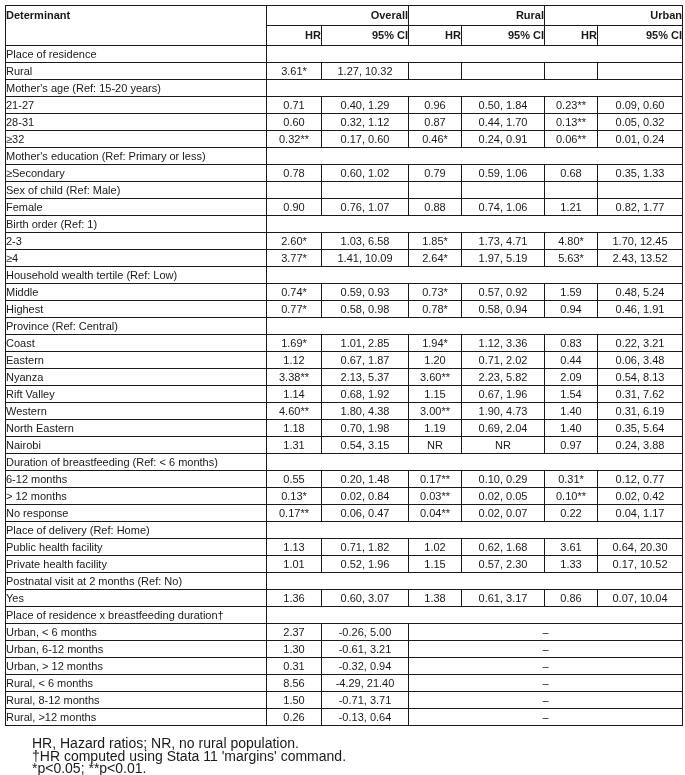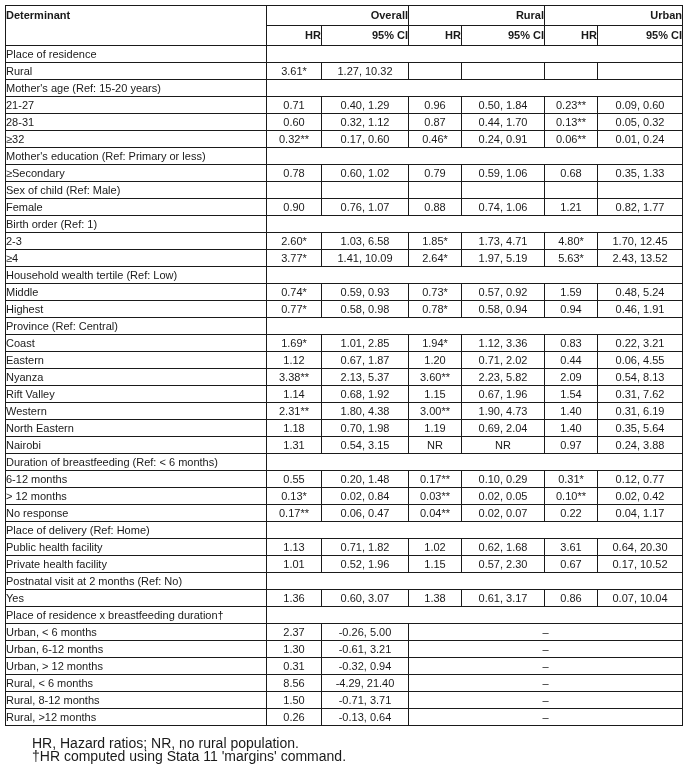--- a/index.html
+++ b/index.html
@@ -182,21 +182,21 @@
         <td class="val">0.83</td>
         <td class="val">0.22, 3.21</td>
       </tr>
       <tr>
         <td class="label sub">Eastern</td>
         <td class="val">1.12</td>
         <td class="val">0.67, 1.87</td>
         <td class="val">1.20</td>
         <td class="val">0.71, 2.02</td>
         <td class="val">0.44</td>
-        <td class="val">0.06, 4.55</td>
+        <td class="val">0.06, 3.48</td>
       </tr>
       <tr>
         <td class="label sub">Nyanza</td>
         <td class="val">3.38**</td>
         <td class="val">2.13, 5.37</td>
         <td class="val">3.60**</td>
         <td class="val">2.23, 5.82</td>
         <td class="val">2.09</td>
         <td class="val">0.54, 8.13</td>
       </tr>
@@ -204,21 +204,21 @@
         <td class="label sub">Rift Valley</td>
         <td class="val">1.14</td>
         <td class="val">0.68, 1.92</td>
         <td class="val">1.15</td>
         <td class="val">0.67, 1.96</td>
         <td class="val">1.54</td>
         <td class="val">0.31, 7.62</td>
       </tr>
       <tr>
         <td class="label sub">Western</td>
-        <td class="val">2.31**</td>
+        <td class="val">4.60**</td>
         <td class="val">1.80, 4.38</td>
         <td class="val">3.00**</td>
         <td class="val">1.90, 4.73</td>
         <td class="val">1.40</td>
         <td class="val">0.31, 6.19</td>
       </tr>
       <tr>
         <td class="label sub">North Eastern</td>
         <td class="val">1.18</td>
         <td class="val">0.70, 1.98</td>
@@ -279,21 +279,21 @@
         <td class="val">0.62, 1.68</td>
         <td class="val">3.61</td>
         <td class="val">0.64, 20.30</td>
       </tr>
       <tr>
         <td class="label sub">Private health facility</td>
         <td class="val">1.01</td>
         <td class="val">0.52, 1.96</td>
         <td class="val">1.15</td>
         <td class="val">0.57, 2.30</td>
-        <td class="val">0.67</td>
+        <td class="val">1.33</td>
         <td class="val">0.17, 10.52</td>
       </tr>
       <tr>
         <td class="label">Postnatal visit at 2 months (Ref: No)</td>
         <td colspan="6"></td>
       </tr>
       <tr>
         <td class="label sub">Yes</td>
         <td class="val">1.36</td>
         <td class="val">0.60, 3.07</td>
@@ -341,13 +341,14 @@
         <td class="val">0.26</td>
         <td class="val">-0.13, 0.64</td>
         <td class="val" colspan="4">–</td>
       </tr>
     </tbody>
 </table>
 
 <div class="foot">
   <div>HR, Hazard ratios; NR, no rural population.</div>
   <div>†HR computed using Stata 11 'margins' command.</div>
+  <div>*p&lt;0.05; **p&lt;0.01.</div>
 </div>
 
 </body></html>

